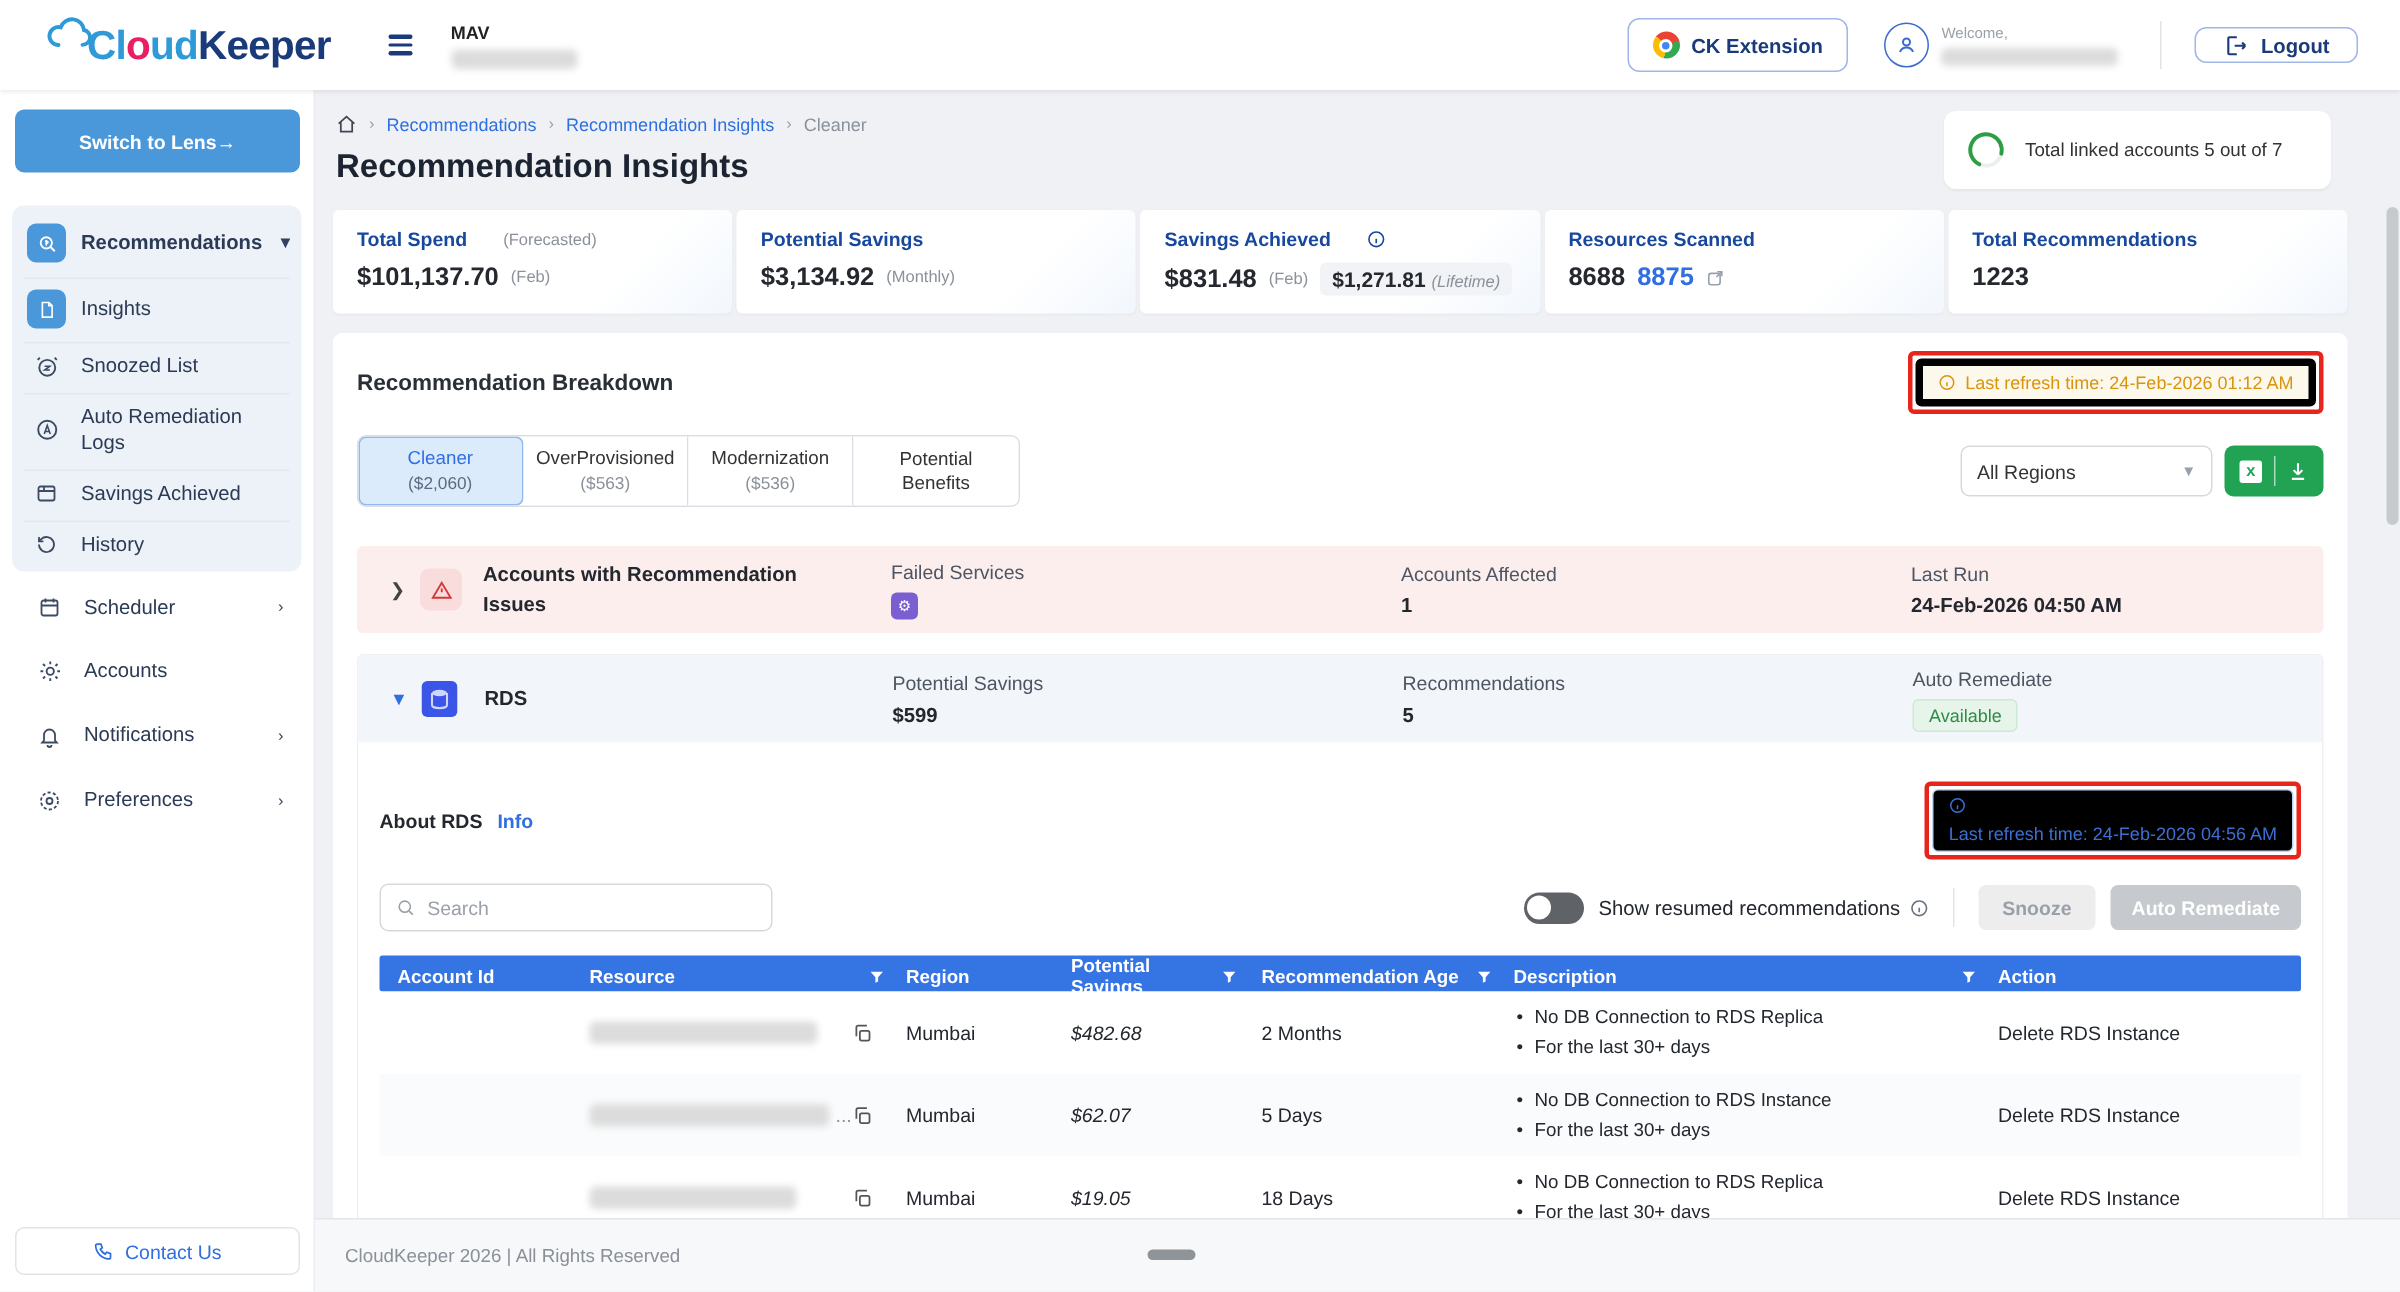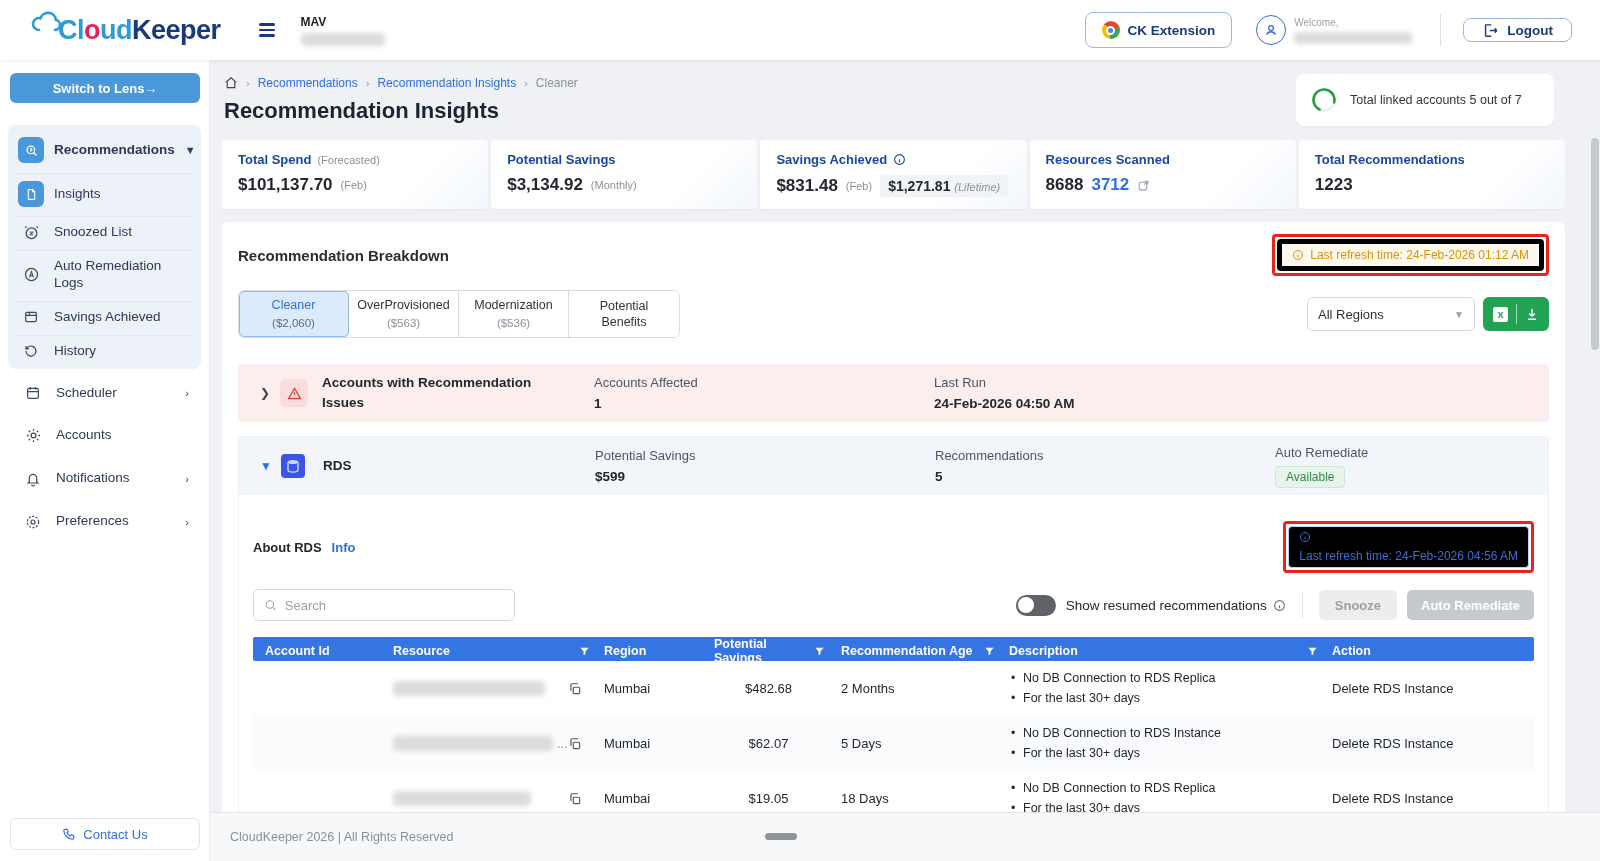--- a/index.html
+++ b/index.html
@@ -22,21 +22,21 @@
   .chrome::after { content:""; position:absolute; inset:4.5px; background:#4285f4; border:2px solid #fff; border-radius:50%; }
   .welcome { display:flex; align-items:flex-start; gap:8px; margin-left:24px; }
   .avatar { width:30px; height:30px; border:1.6px solid #3a6bd0; border-radius:50%; color:#3a6bd0; display:flex; align-items:center; justify-content:center; }
   .welcome .wtxt { font-size:10px; color:#9aa0a8; padding-top:2px; }
   .welcome .blur-pill { width:118px; height:12px; margin-top:4px; }
   .vdiv { width:1px; height:32px; background:#dfe3e8; margin:0 22px 0 28px; }
   .btn-logout { display:flex; align-items:center; gap:8px; height:24px; padding:0 18px; margin-right:28px; background:#fff; border:1px solid #9fb6e8; border-radius:8px; color:#1b3a7a; font-weight:bold; font-size:13.5px; cursor:pointer; }
 
   
   .sb { position:absolute; top:60px; left:0; width:210px; bottom:0; background:#fff; border-right:1px solid #ebedf0; z-index:20; }
-  .btn-lens { display:flex; align-items:center; justify-content:center; gap:0; margin:13px 10px 0; width:190px; height:30px; background:#4a97d9; color:#fff; font-weight:bold; font-size:13px; border:none; border-radius:6px; cursor:pointer; }
+  .btn-lens { display:flex; align-items:center; justify-content:center; gap:0; margin:13px 10px 0; width:190px; height:42px; background:#4a97d9; color:#fff; font-weight:bold; font-size:13px; border:none; border-radius:6px; cursor:pointer; }
   .nav { margin:22px 8px 0; }
   .grp { background:#edf2f8; border-radius:8px; padding:4px 0 2px; }
   .nav-it { display:flex; align-items:center; gap:10px; padding:8px 10px; font-size:13.5px; color:#2b3a55; cursor:pointer; }
   .nav-it .lb { flex:1; line-height:1.25; }
   .ic-sq { width:26px; height:26px; background:#4a97d9; border-radius:6px; display:flex; align-items:center; justify-content:center; flex:none; }
   .ic-pl { width:26px; display:flex; align-items:center; justify-content:center; color:#3d4a63; flex:none; }
   .grp .sub { border-top:1px solid #e2e8ef; margin:2px 8px 0 8px; padding:7px 2px; }
   .grp .sub:first-of-type { border-top:none; }
   .chev { color:#33415e; font-size:11px; }
   .top-it { margin-top:6px; padding:10px 12px; }
@@ -47,21 +47,21 @@
   .crumbs { display:flex; align-items:center; gap:8px; padding:16px 0 0 14px; font-size:12px; color:#8b919a; }
   .crumbs a { color:#2f6fe0; text-decoration:none; cursor:pointer; }
   .crumbs .sep { color:#9aa0a8; font-size:11px; }
   .crumbs .home { color:#445; display:flex; }
   .pg-title { margin:8px 0 0 14px; font-size:22px; font-weight:bold; color:#1b2430; }
   .linked { position:absolute; top:14px; right:46px; width:258px; height:52px; background:#fff; border-radius:8px; box-shadow:0 1px 2px rgba(0,0,0,.05); display:flex; align-items:center; gap:12px; padding:0 14px; }
   .linked .txt { font-size:12.5px; color:#333; }
 
   .stats { display:flex; gap:3px; margin:16px 35px 0 12px; }
   .card { flex:1; background:linear-gradient(135deg,#ffffff 70%,#f2f7fd 100%); border-radius:4px; padding:12px 16px; box-shadow:0 1px 2px rgba(0,0,0,.04); }
-  .card .t { font-size:13px; font-weight:bold; color:#17489e; display:flex; align-items:center; gap:6px; }
+  .card .t { font-size:13px; font-weight:bold; color:#17489e; display:flex; align-items:center; gap:24px; }
   .card .t .suf { font-weight:normal; color:#8b919a; font-size:11px; }
   .card .v { margin-top:8px; font-size:17px; font-weight:bold; color:#25282e; display:flex; align-items:center; gap:8px; }
   .card .v .suf { font-size:11px; font-weight:normal; color:#8b919a; }
   .lifetime { background:#f1f3f6; border-radius:4px; padding:3px 8px; font-size:14px; }
   .lifetime .suf { font-size:11px; color:#8b919a; font-weight:normal;font-style:italic; }
   .blue-num { color:#2f6fe0; }
   .ext-ic { color:#98a0ab; display:flex; }
 
   .panel { position:absolute; top:162px; left:12px; width:1343px; bottom:49px; background:#fff; border-radius:6px 6px 0 0; padding:12px 16px; overflow:hidden; }
   .p-head { display:flex; align-items:center; justify-content:space-between; }
@@ -121,21 +121,21 @@
   .th .c { display:flex; align-items:center; gap:6px; }
   .th .c.sav { justify-content:flex-end; padding-right:16px; }
   .th .c.spread { justify-content:space-between; padding-right:14px; }
   .funnel { display:flex; color:#fff; }
   .tr { display:grid; grid-template-columns:128px 175px 36px 110px 127px 168px 1fr 200px; align-items:center; min-height:55px; padding:0 2px 0 12px; font-size:13px; color:#23272e; background:#fff; }
   .tr:nth-child(odd) { background:#fafbfc; }
   .acct-blur { width:88px; height:15px; }
   .res-cell { display:flex; align-items:center; gap:4px; }
   .res-blur { height:15px; }
   .copy { color:#555; display:flex; cursor:pointer; }
-  .sav-c { text-align:center; padding-right:18px; }
+  .sav-c { text-align:left; padding-right:18px;font-style:italic; }
   .desc ul { list-style:none; }
   .desc li { position:relative; padding-left:14px; line-height:1.55; font-size:12.5px; }
   .desc li::before { content:"•"; position:absolute; left:2px; color:#23272e; }
 
   .ftr { position:absolute; left:0; right:0; bottom:0; height:49px; background:#f7f8f9; border-top:1px solid #e3e5e8; display:flex; align-items:center; z-index:25; }
   .ftr .cp { margin-left:20px; font-size:12.5px; color:#8a8f98; }
   .hthumb { position:absolute; left:555px; top:20px; width:32px; height:7px; background:#8f9499; border-radius:4px; }
   .vscroll { position:absolute; right:1px; top:78px; width:8px; height:212px; background:#c7cacd; border-radius:4px; z-index:26; }
 
   .mut { color:#8b919a; }
@@ -362,21 +362,21 @@
           <span class="suf">(Feb)</span>
         <span class="lifetime"><span>$1,271.81</span> <span class="suf">(Lifetime)</span></span>
       </div>
     </div>
     <div class="card">
       <div class="t">
           <span>Resources Scanned</span>
         </div>
       <div class="v">
           <span>8688</span>
-        <span class="blue-num">3712</span>
+        <span class="blue-num">8875</span>
         <span class="ext-ic">
           <svg width="13" height="13" viewBox="0 0 24 24" fill="none" stroke="currentColor" stroke-width="2">
               <rect x="4" y="6" width="14" height="14" rx="3"></rect>
               <path d="M13.5 10.5 20 4M14.5 4H20v5.5"></path>
             </svg>
         </span>
       </div>
     </div>
     <div class="card">
       <div class="t">
@@ -440,20 +440,24 @@
 
     <div class="issues">
       <button class="chev-btn">❯</button>
       <span class="warn-ic">
         <svg width="15" height="15" viewBox="0 0 24 24" fill="none" stroke="#d93636" stroke-width="2">
             <path d="M12 4 2.5 20h19z"></path>
             <path d="M12 10v4M12 17h.01"></path>
           </svg>
       </span>
       <div class="row-title">Accounts with Recommendation Issues</div>
+      <div class="kv">
+        <div class="k">Failed Services</div>
+        <div class="svc-ic">⚙</div>
+      </div>
       <div class="kv">
         <div class="k">Accounts Affected</div>
         <div class="v">1</div>
       </div>
       <div class="kv">
         <div class="k">Last Run</div>
         <div class="v">24-Feb-2026 04:50 AM</div>
       </div>
     </div>
 

